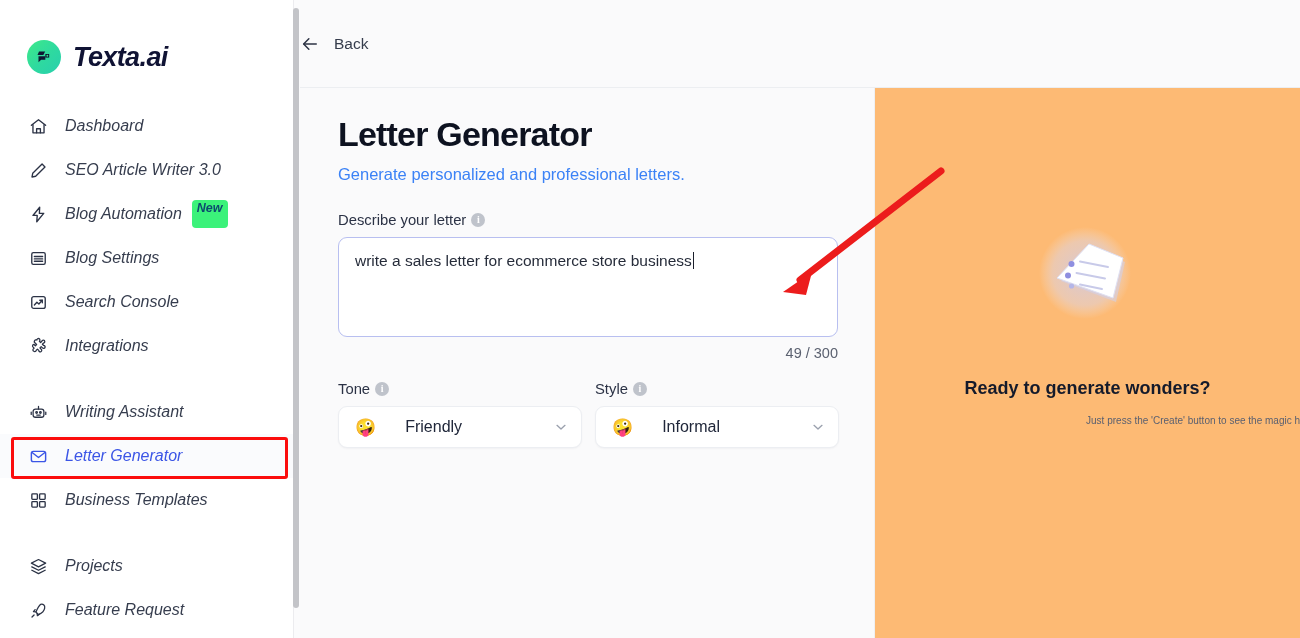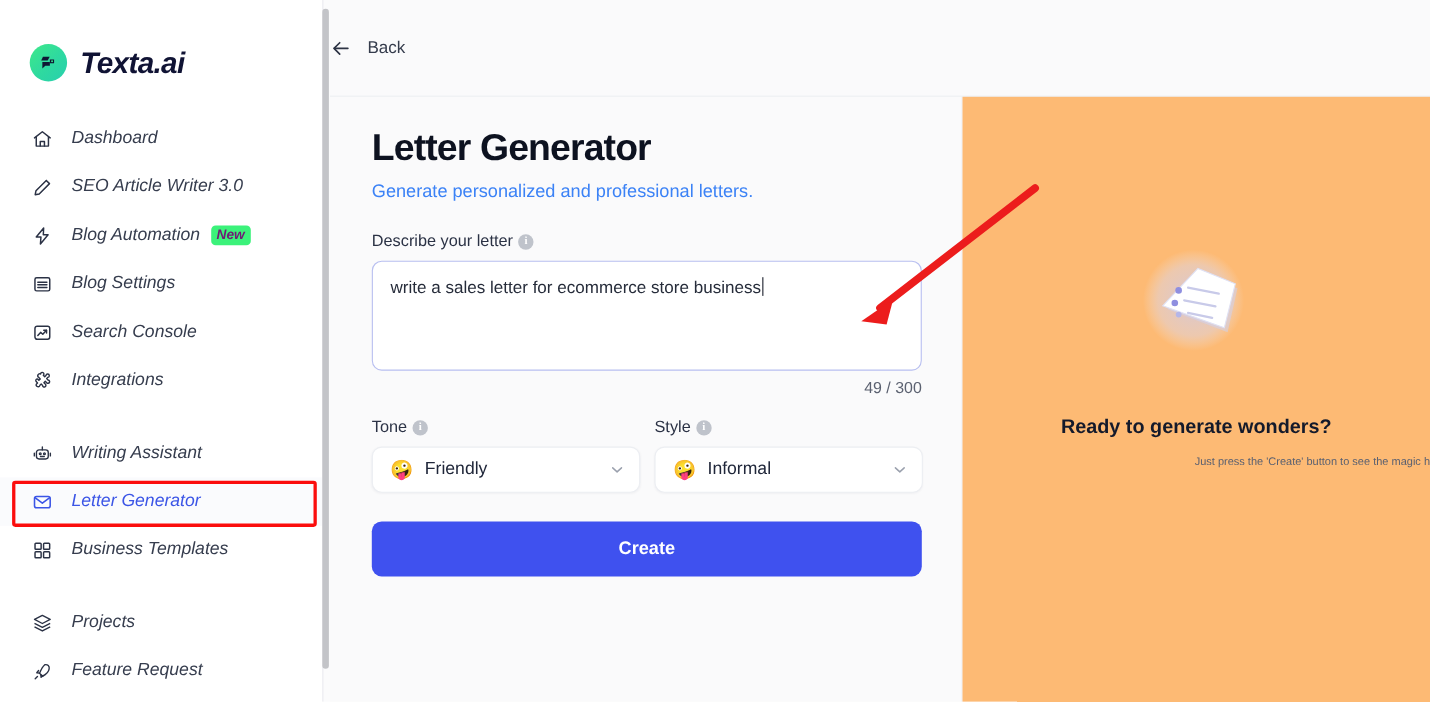--- a/index.html
+++ b/index.html
@@ -50,23 +50,23 @@
     color: #2b3245;
   }
   .nav-item .nav-label {
     font-size: 16px; color: #363d4e; white-space: nowrap;
   }
   .nav-item.active .nav-label { color: #3b55e6; font-weight: normal; }
   .nav-item.active .nav-icon { color: #3b55e6; }
   .nav-item.active { background: #fafbfd; }
 
   .badge-new {
-    background: #3bf27a; color: #701a75;
+    background: #3bf27a; color: #0c4a6e;
     font-size: 12.5px; font-weight: bold;
-    padding: 1px 5px 2px 5px; border-radius: 4px;
+    padding: 1px 5px 12px 5px; border-radius: 4px;
     margin-left: -6px;
     line-height: 1.25;
   }
   .nav-gap { height: 22px; }
 
   
   .redbox {
     position: absolute;
     left: 11px; top: 437px;
     width: 277px; height: 42px;
@@ -162,21 +162,21 @@
   .select-box {
     width: 244px; height: 42px;
     background: #ffffff; border: 1px solid #eceef2;
     border-radius: 9px;
     display: flex; align-items: center;
     padding: 0 12px 0 16px;
     cursor: pointer;
     box-shadow: 0 1px 2px rgba(16,24,40,0.04);
   }
   .select-emoji { font-size: 17px; margin-right: 10px; line-height: 1; }
-  .select-value { font-size: 16px; color: #20273a; flex: 1 1 auto; }
+  .select-value { font-size: 16px; color: #20273a; flex: 1 1 auto; margin-left: 19px; }
   .chev { color: #9aa0ad; display: flex; }
 
   .create-btn {
     margin-top: 26px;
     width: 500px; height: 50px;
     background: #3f51ef; border: none; border-radius: 9px;
     color: #ffffff; font-size: 16.5px; font-weight: bold;
     font-family: "Liberation Sans", sans-serif;
     cursor: pointer;
     display: flex; align-items: center; justify-content: center;
@@ -423,21 +423,20 @@
               <span class="chev">
                 <svg width="16" height="16" viewBox="0 0 24 24" fill="none" stroke="currentColor" stroke-width="2" stroke-linecap="round" stroke-linejoin="round">
                     <path d="M6 9.5l6 5.5 6-5.5"></path>
                   </svg>
               </span>
             </div>
           </div>
 
         </div>
 
-        <button class="create-btn">Create</button>
 
       </div>
 
       <div class="result-pane">
         <div class="empty-illustration">
           <svg width="150" height="120" viewBox="0 0 150 120">
             <defs>
               <radialGradient id="halo" cx="50%" cy="50%" r="50%">
                 <stop offset="0%" stop-color="#c8c9f2" stop-opacity="0.75"></stop>
                 <stop offset="70%" stop-color="#d9daf6" stop-opacity="0.45"></stop>

